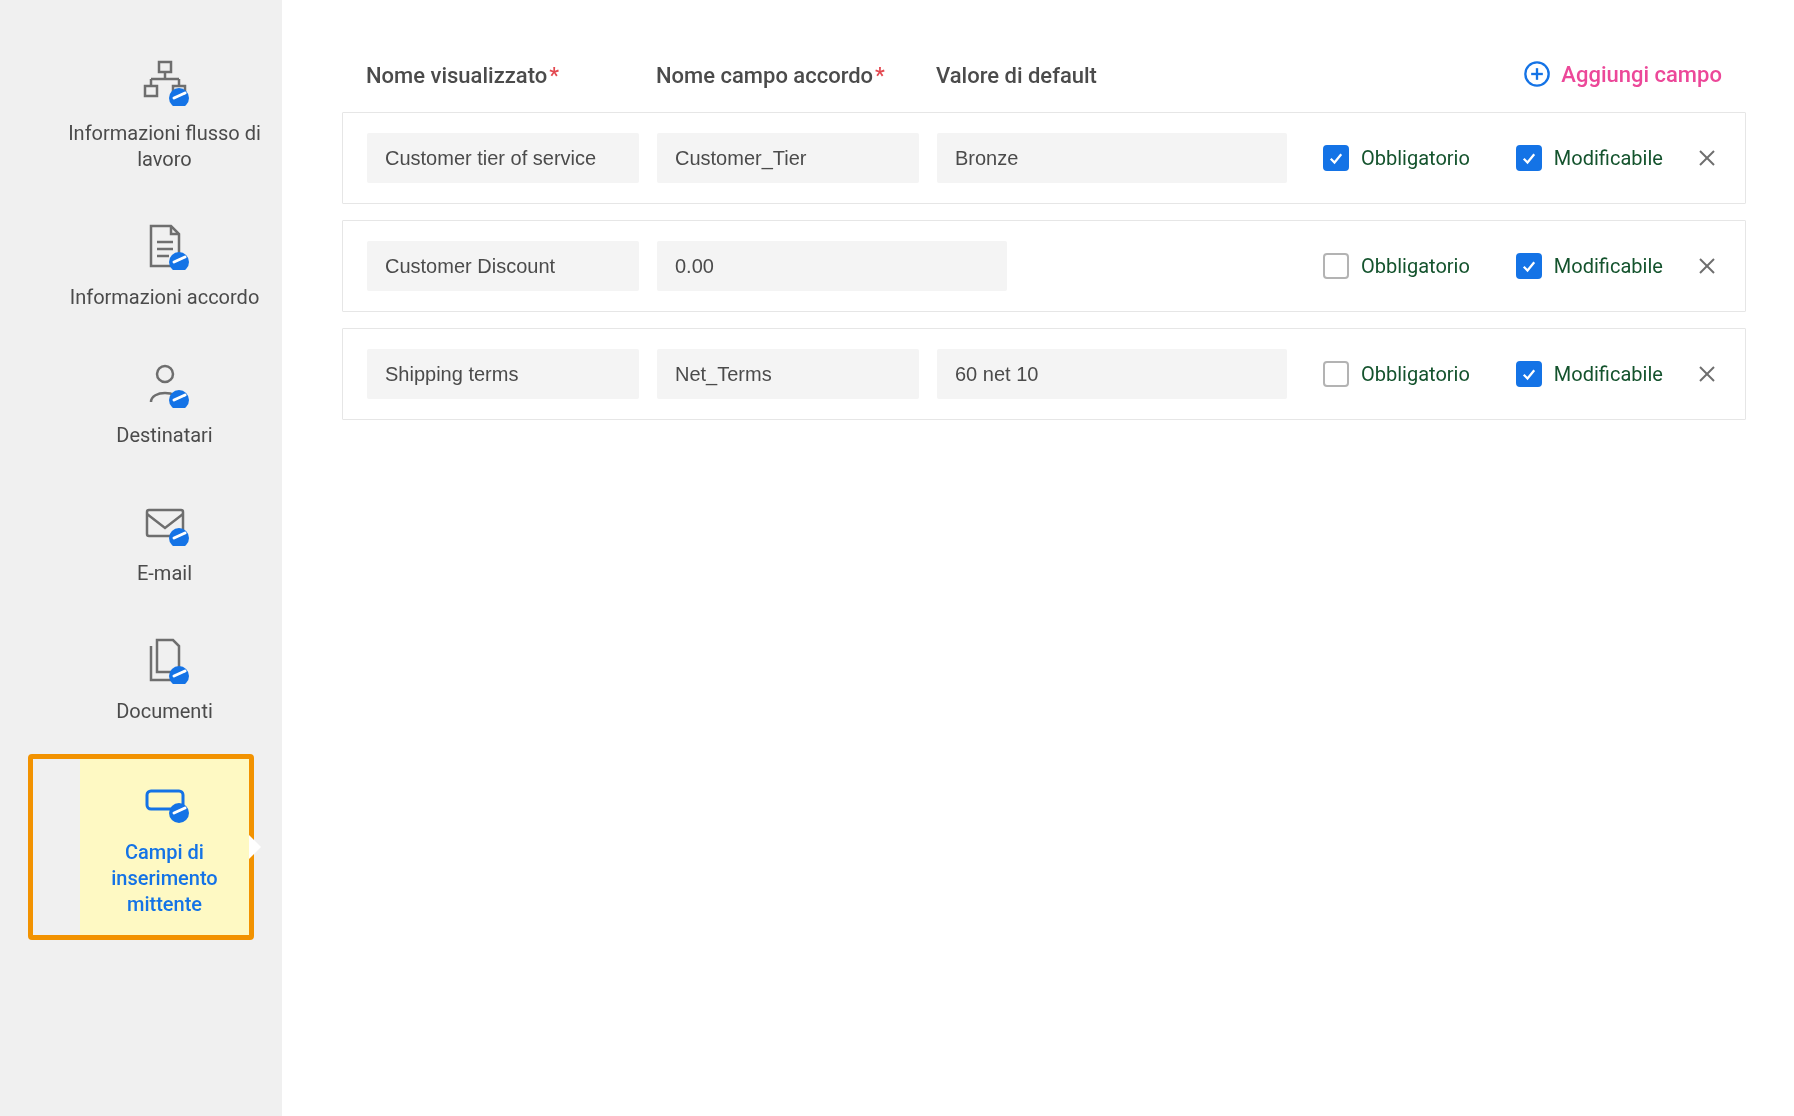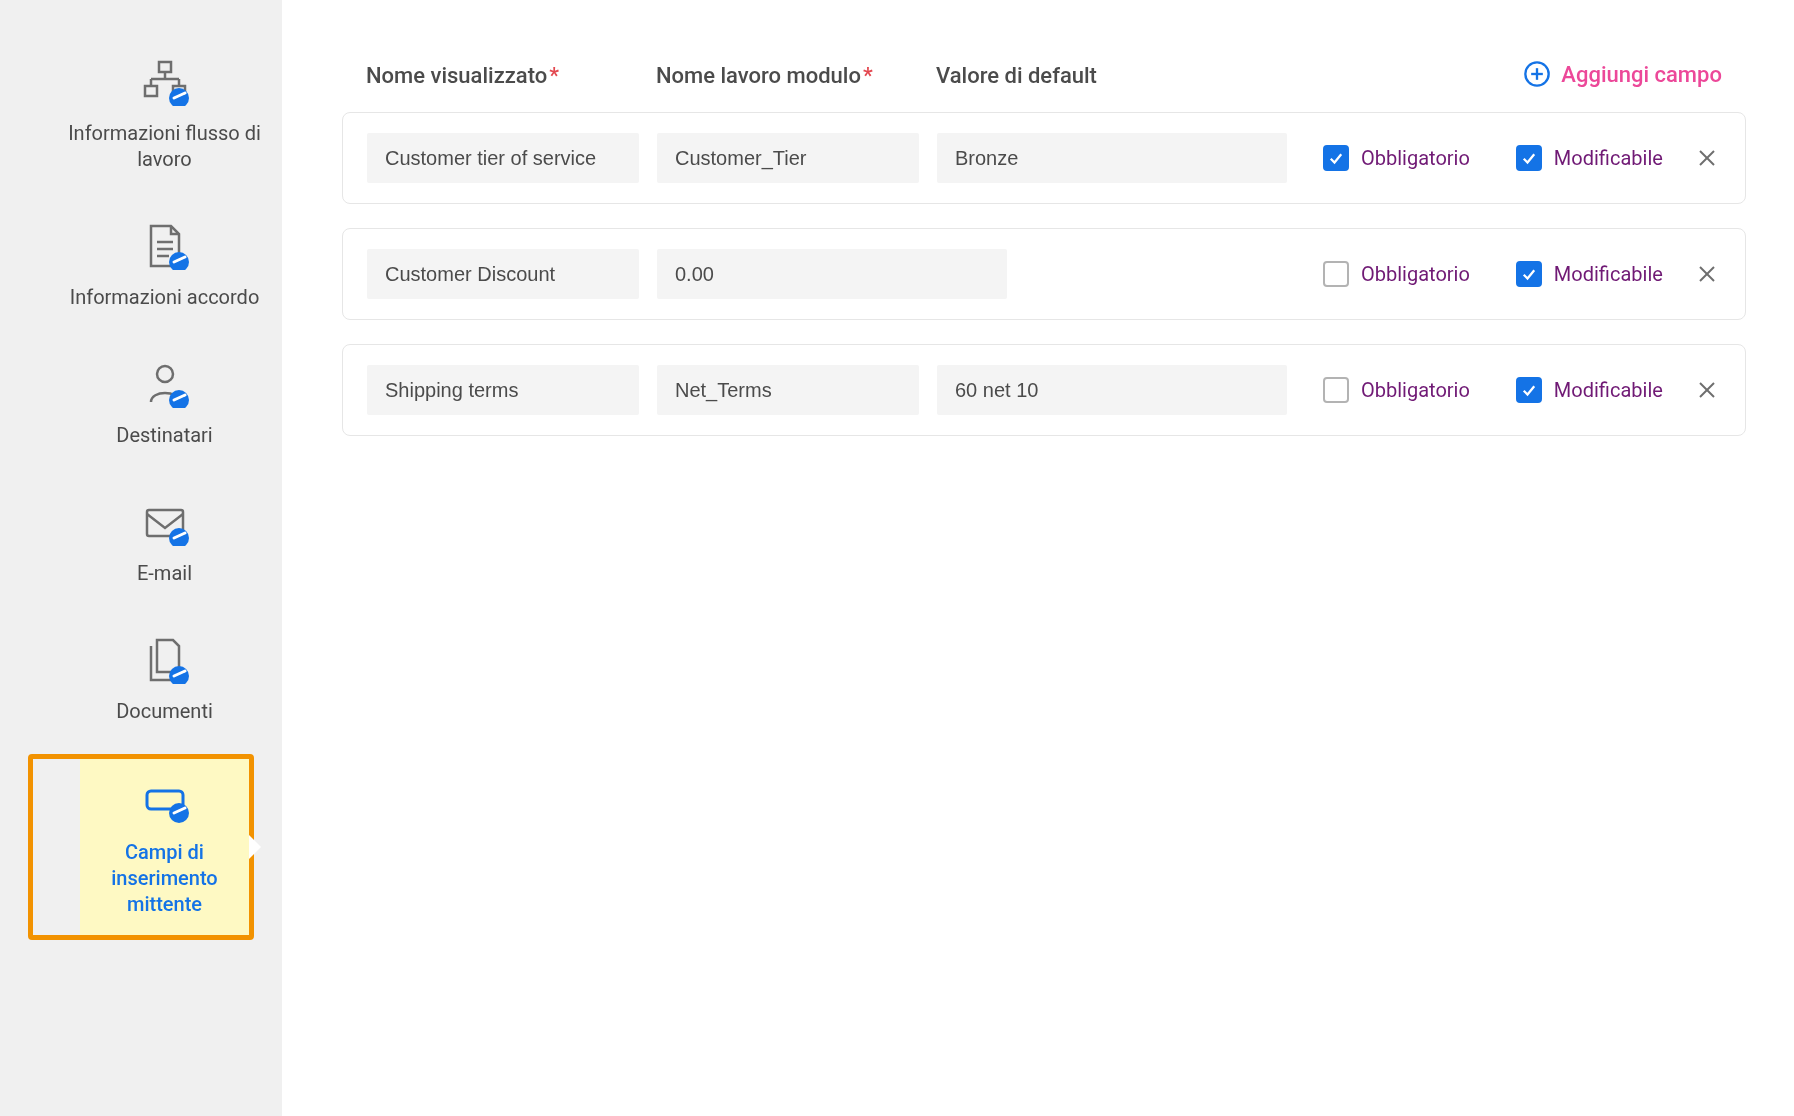--- a/index.html
+++ b/index.html
@@ -99,23 +99,23 @@
       color: #ec4899;
       font-size: 22px;
       font-weight: 500;
       cursor: pointer;
       margin-left: auto;
     }
     .add-field svg { width: 28px; height: 28px; }
 
     .field-row {
       border: 1px solid #e6e6e6;
-      border-radius: 8px;
+      border-radius: 1px;
       padding: 20px 24px;
-      margin-bottom: 24px;
+      margin-bottom: 16px;
       display: flex;
       align-items: center;
       gap: 18px;
     }
     .text-input {
       background: #f4f4f4;
       border: none;
       padding: 14px 18px;
       font-size: 20px;
       color: #4b4b4b;
@@ -126,21 +126,21 @@
     .inp-module { width: 262px; }
     .inp-default { width: 350px; }
     .spacer { flex: 1; }
     .check-group {
       display: flex;
       align-items: center;
       gap: 12px;
     }
     .check-group label {
       font-size: 20px;
-      color: #701a75;
+      color: #14532d;
     }
     .cbx {
       width: 26px; height: 26px;
       border-radius: 4px;
       border: 2px solid #b3b3b3;
       background: #fff;
       display: flex; align-items: center; justify-content: center;
       cursor: pointer;
       flex-shrink: 0;
     }
@@ -257,21 +257,21 @@
     </div>
 
   </div>
 
   <div class="main">
     <div class="header-row">
       <div class="col-header col-display">
         <span>Nome visualizzato</span><span class="req">*</span>
       </div>
       <div class="col-header col-module">
-        <span>Nome lavoro modulo</span><span class="req">*</span>
+        <span>Nome campo accordo</span><span class="req">*</span>
       </div>
       <div class="col-header col-default">
         <span>Valore di default</span>
       </div>
       <div class="add-field">
         <svg viewBox="0 0 24 24">
           <circle cx="12" cy="12" r="10" fill="none" stroke="#1473e6" stroke-width="2"></circle>
           <line x1="12" y1="7" x2="12" y2="17" stroke="#1473e6" stroke-width="2"></line>
           <line x1="7" y1="12" x2="17" y2="12" stroke="#1473e6" stroke-width="2"></line>
         </svg>

